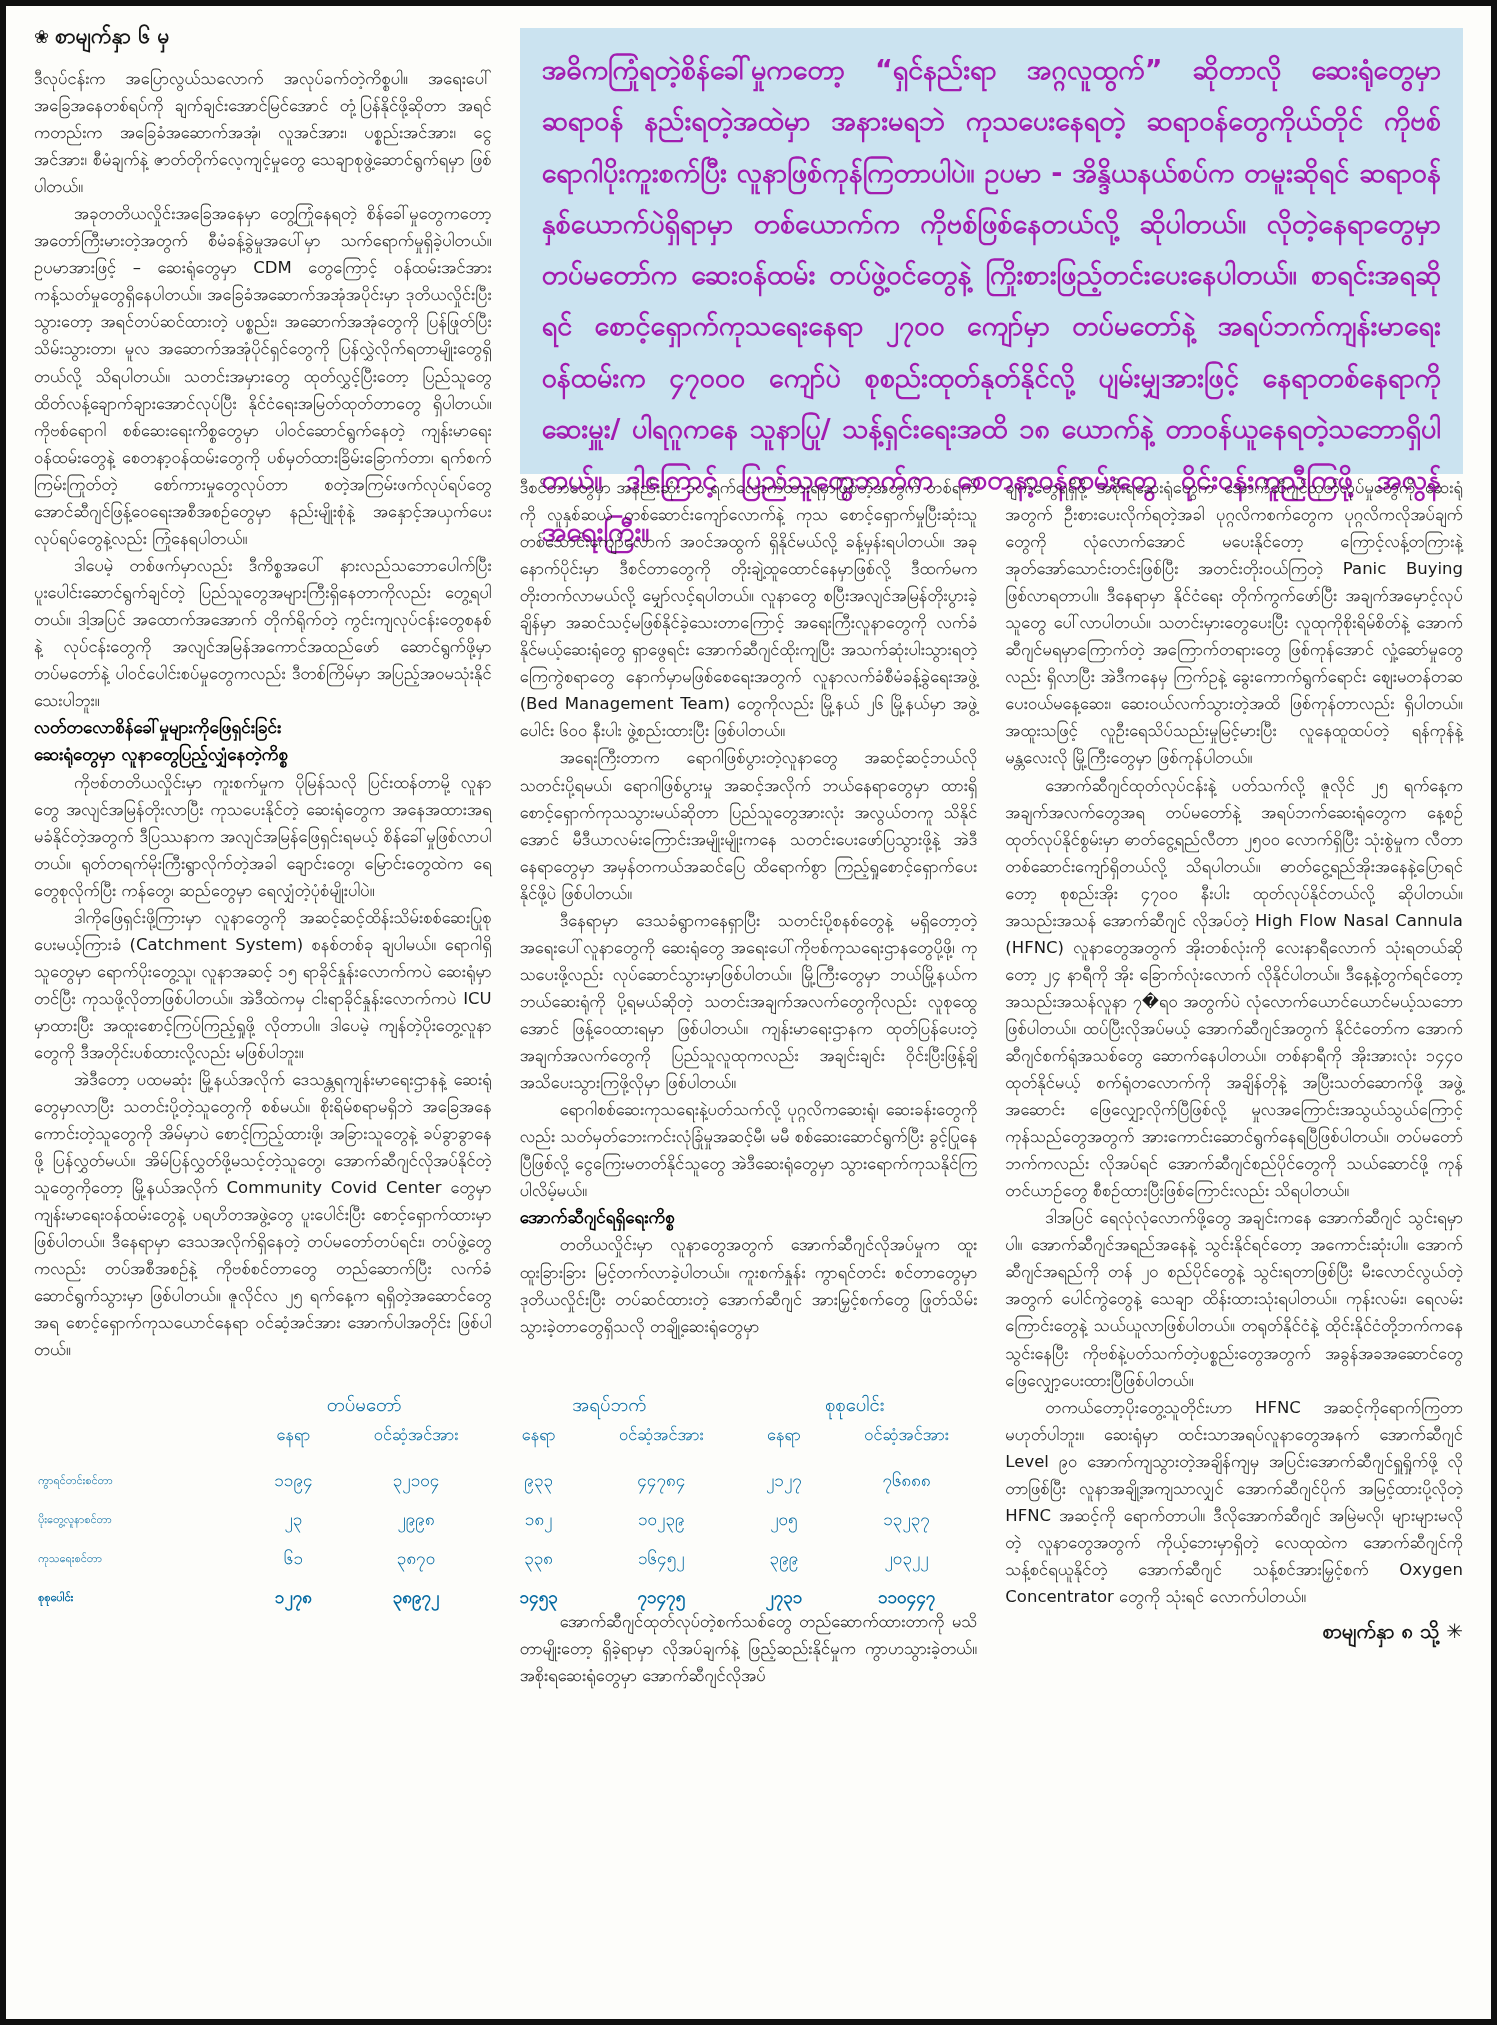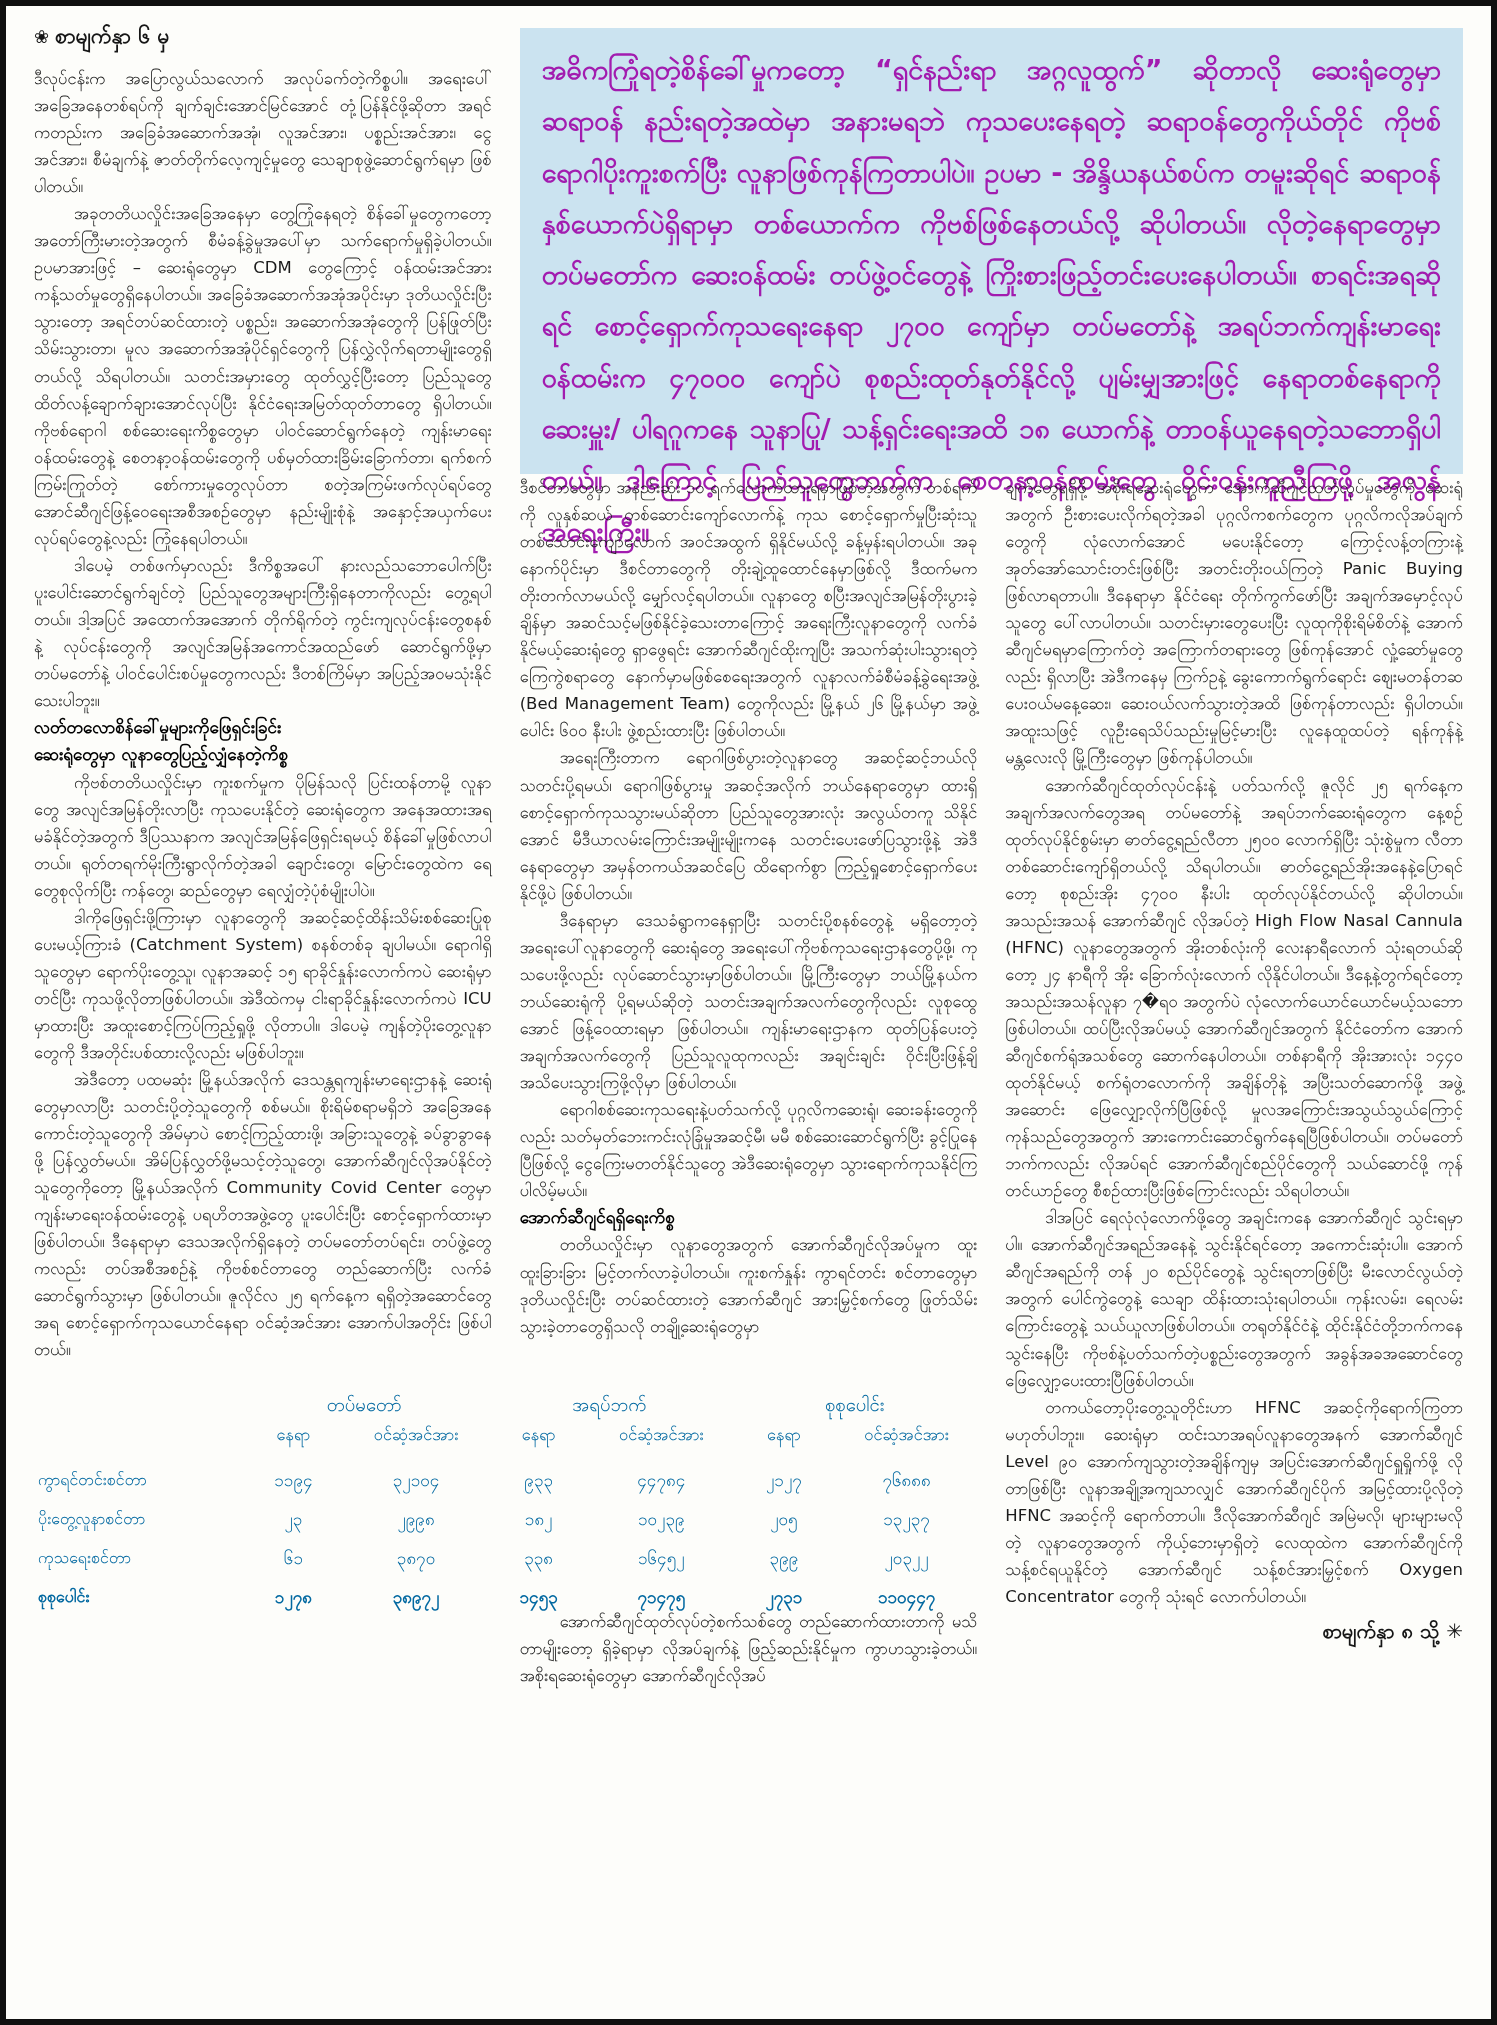--- a/index.html
+++ b/index.html
@@ -61,21 +61,21 @@
   }
 
   table.stats { width:100%; border-collapse:collapse; margin-top:4px; }
   table.stats th, table.stats td {
     font-size:17px; padding:7px 4px;
     text-align:center; font-weight:normal;
     color:#0369a1; white-space:nowrap;
   }
   table.stats th.group { font-size:18.5px; padding-bottom:2px; }
   table.stats th.sub   { font-size:16.5px; padding-top:2px; padding-bottom:14px; }
-  table.stats td.rowlabel { text-align:left; font-size:16px; }
+  table.stats td.rowlabel { text-align:left; font-size:11px; }
   table.stats tr.total td { font-weight:bold; }
 
   .foot1 p, .foot2 p {
     font-size:16.5px; line-height:1.64; text-align:justify; text-indent:40px;
     padding-top:14px;
   }
   .pageref {
     text-align:right; font-weight:bold; font-size:20px; padding-top:8px;
   }
   .pageref .orn { font-weight:normal; }

